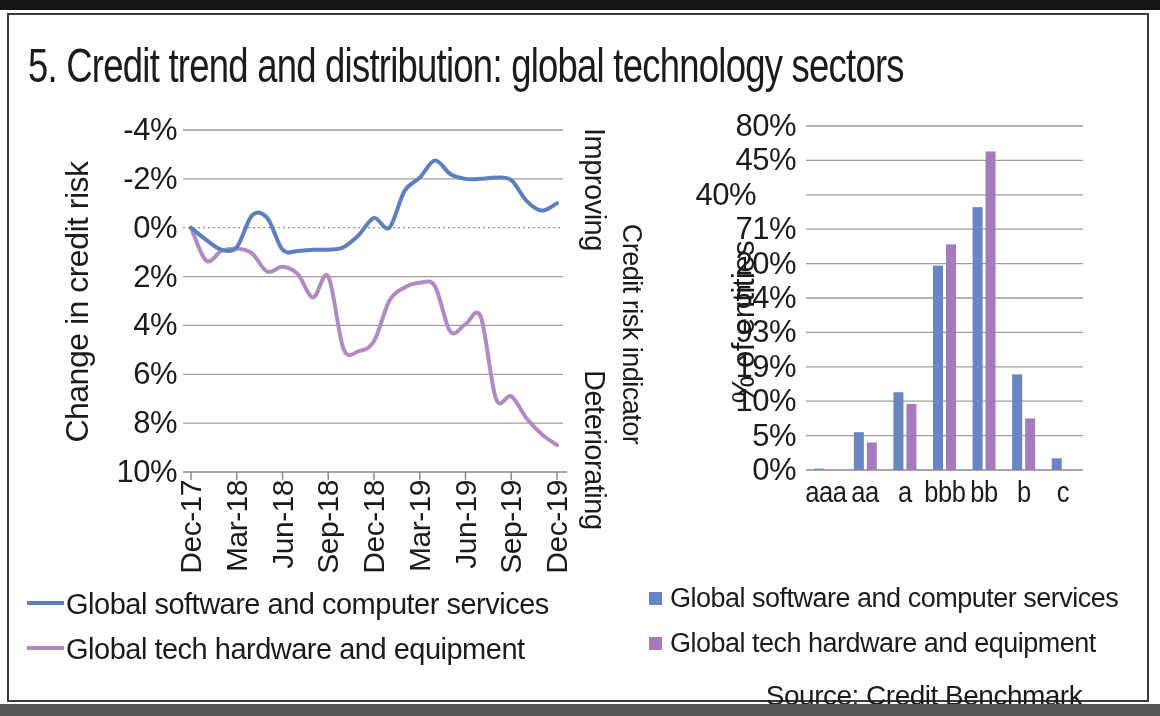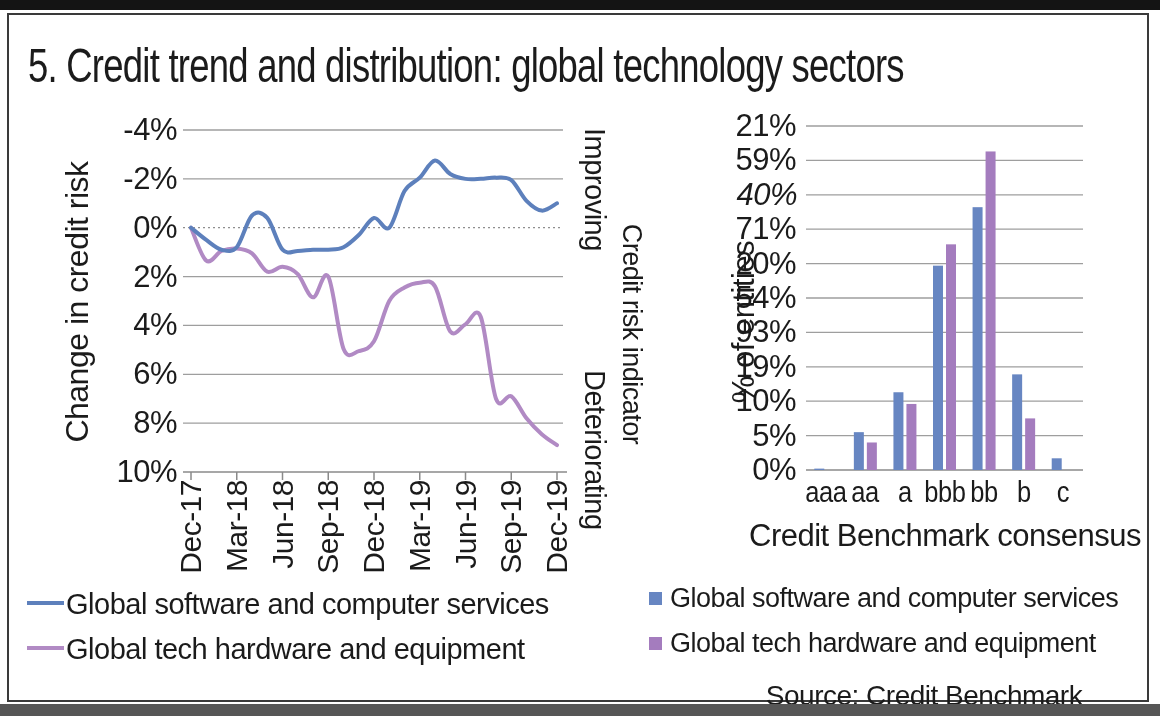--- a/index.html
+++ b/index.html
@@ -80,21 +80,20 @@
       <rect x="1025.142857142857" y="418.4" width="10" height="51.6" fill="#a47cbe"></rect>
       <rect x="1051.7142857142858" y="458.304" width="10" height="11.696000000000002" fill="#6786c2"></rect>
     </svg>
 
   <div class="vlabel-ccw" style="left:58px;top:482px;width:360px;height:38px;line-height:38px;">Change in credit risk</div>
   <div class="vlabel-cw" style="left:612px;top:128px;width:140px;height:34px;line-height:34px;font-size:29px;text-align:left;">Improving</div>
   <div class="vlabel-cw" style="left:612px;top:370px;width:200px;height:34px;line-height:34px;font-size:29px;text-align:left;">Deteriorating</div>
   <div class="vlabel-cw" style="left:648px;top:204px;width:260px;height:32px;line-height:32px;font-size:27px;">Credit risk indicator</div>
 
   <div class="vlabel-ccw" style="left:726px;top:452px;width:260px;height:36px;line-height:36px;font-size:31px;">% of entities</div>
-  <div class="lbl" style="left:745px;top:518px;width:400px;text-align:center;font-size:31px;letter-spacing:-0.5px;">Credit Benchmark consensus</div>
 
   <div class="legend-line" id="lg-line-1" style="left: 27px; top: 601px; background: rgb(93, 128, 188);"></div>
   <div class="legend-label" style="left:66px;top:588px;">Global software and computer services</div>
   <div class="legend-line" id="lg-line-2" style="left: 27px; top: 646px; background: rgb(177, 138, 196);"></div>
   <div class="legend-label" style="left:66px;top:633px;">Global tech hardware and equipment</div>
 
   <div class="legend-sq" id="lg-sq-1" style="left: 649px; top: 592px; background: rgb(103, 134, 194);"></div>
   <div class="legend-label-sm" style="left:670px;top:583px;">Global software and computer services</div>
   <div class="legend-sq" id="lg-sq-2" style="left: 649px; top: 637px; background: rgb(164, 124, 190);"></div>
   <div class="legend-label-sm" style="left:670px;top:628px;">Global tech hardware and equipment</div>
@@ -120,23 +119,23 @@
     <div class="tick-x" style="left: 496.25px; top: 575px;">Sep-19</div>
     <div class="tick-x" style="left: 542px; top: 575px;">Dec-19</div>
     <div class="tick-y-bar" style="left: 716px; top: 454px;">0%</div>
     <div class="tick-y-bar" style="left: 716px; top: 419.6px;">5%</div>
     <div class="tick-y-bar" style="left: 716px; top: 385.2px;">10%</div>
     <div class="tick-y-bar" style="left: 716px; top: 350.8px;">19%</div>
     <div class="tick-y-bar" style="left: 716px; top: 316.4px;">93%</div>
     <div class="tick-y-bar" style="left: 716px; top: 282px;">54%</div>
     <div class="tick-y-bar" style="left: 716px; top: 247.6px;">20%</div>
     <div class="tick-y-bar" style="left: 716px; top: 213.2px;">71%</div>
-    <div class="tick-y-bar" style="left: 717px; top: 178.8px; font-style: italic;">40%</div>
-    <div class="tick-y-bar" style="left: 716px; top: 144.4px;">59%</div>
-    <div class="tick-y-bar" style="left: 716px; top: 110px;">21%</div>
+    <div class="tick-y-bar" style="left: 676px; top: 178.8px;">40%</div>
+    <div class="tick-y-bar" style="left: 716px; top: 144.4px;">45%</div>
+    <div class="tick-y-bar" style="left: 716px; top: 110px;">80%</div>
     <div class="cat" style="left: 780.786px; top: 476px;">aaa</div>
     <div class="cat" style="left: 820.357px; top: 476px;">aa</div>
     <div class="cat" style="left: 859.929px; top: 476px;">a</div>
     <div class="cat" style="left: 899.5px; top: 476px;">bbb</div>
     <div class="cat" style="left: 939.071px; top: 476px;">bb</div>
     <div class="cat" style="left: 978.643px; top: 476px;">b</div>
     <div class="cat" style="left: 1018.21px; top: 476px;">c</div>
   </div>
 
 </body></html>

